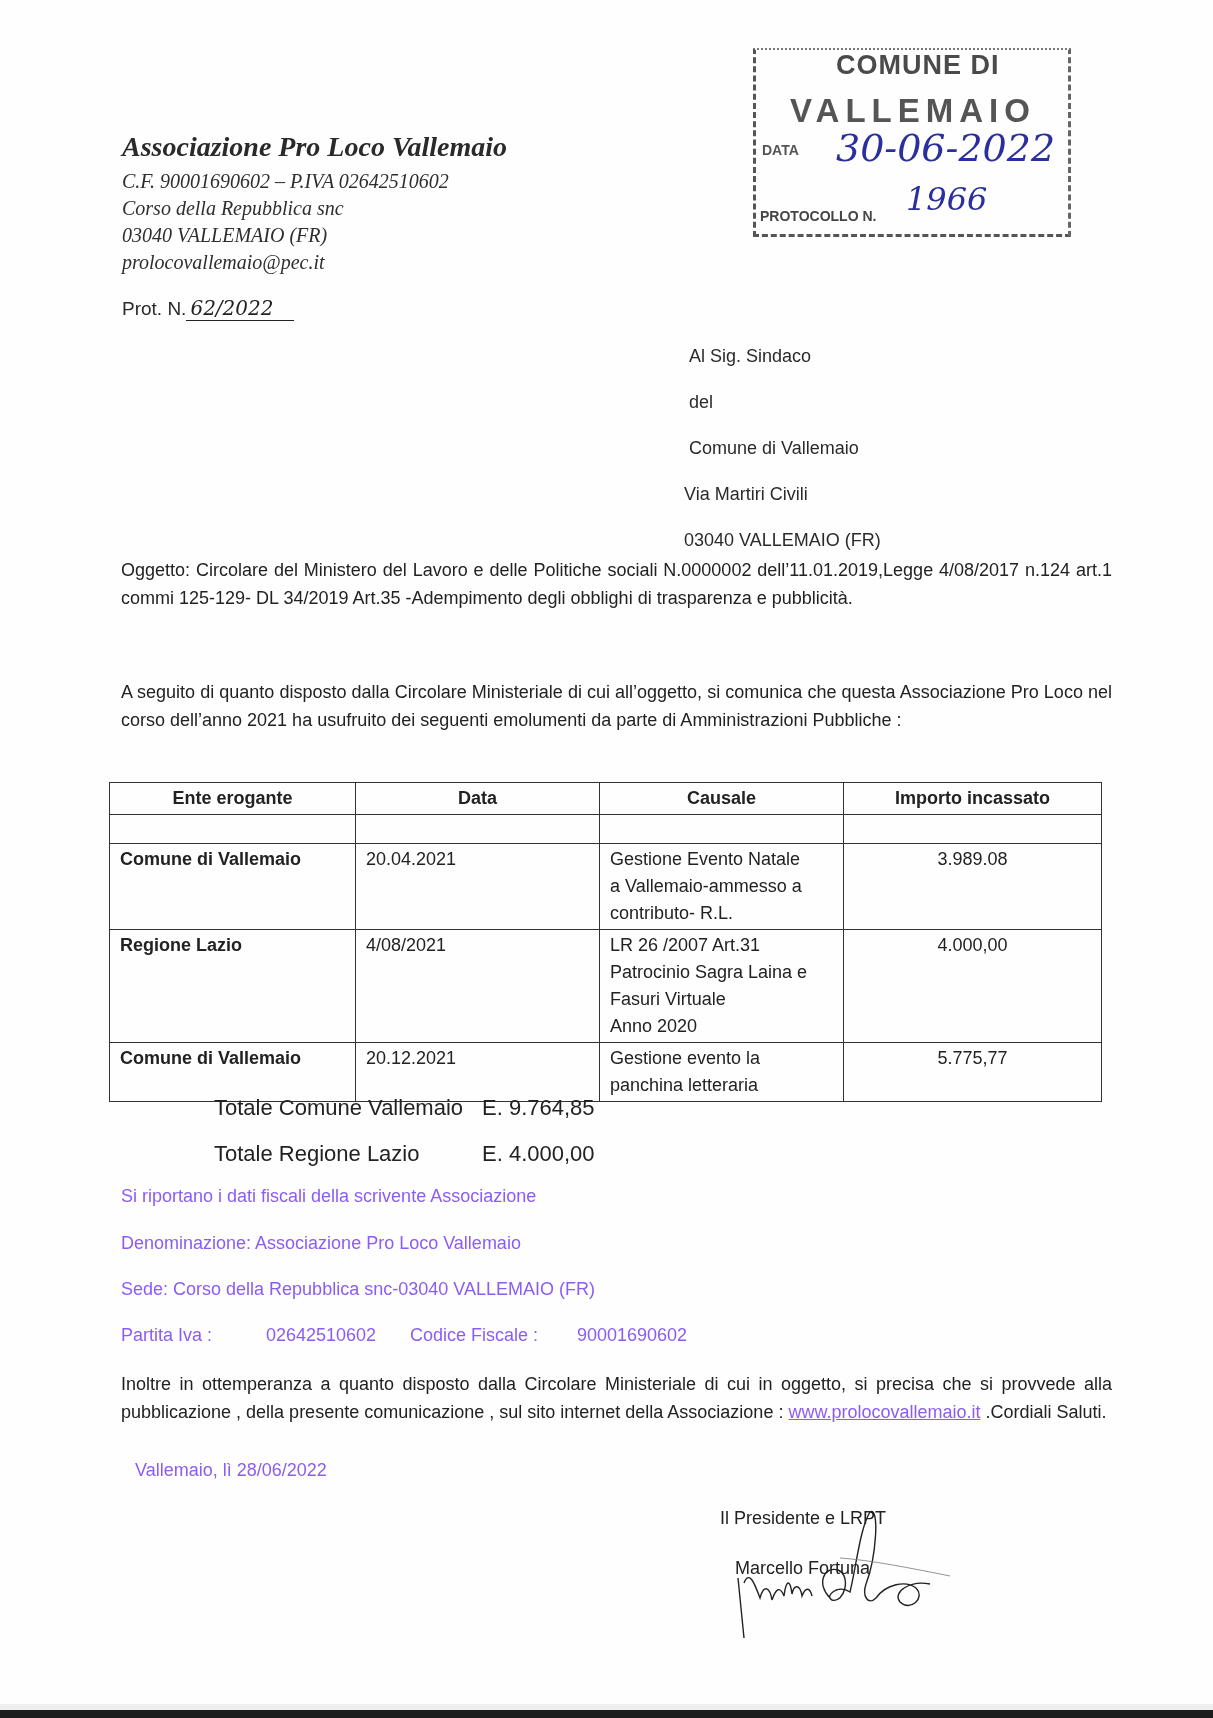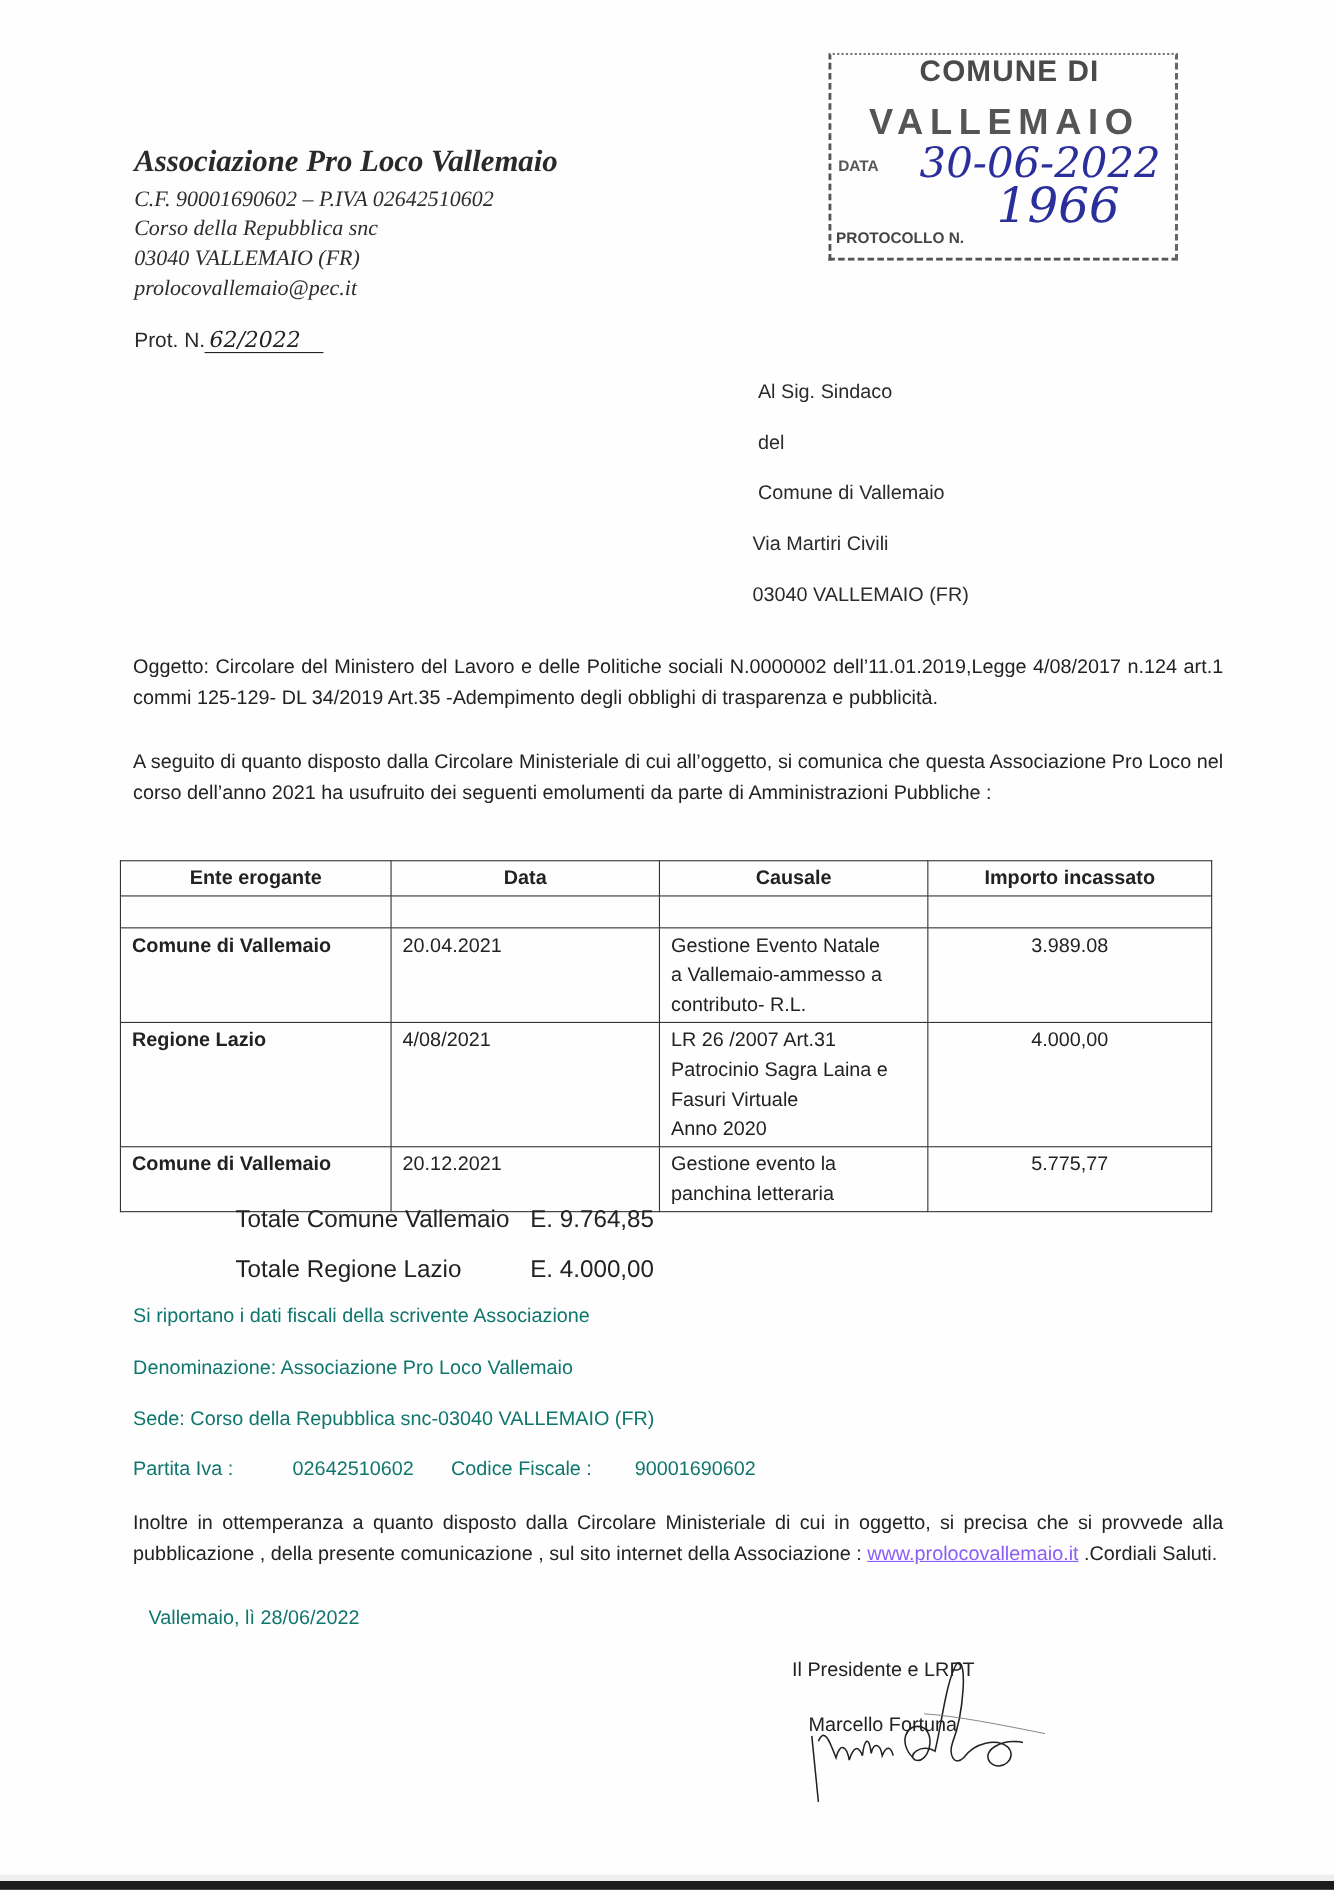--- a/index.html
+++ b/index.html
@@ -3,37 +3,37 @@
 <meta charset="utf-8">
 <style>
   html, body { margin: 0; padding: 0; }
   body {
     width: 1213px; height: 1718px; position: relative; overflow: hidden;
     background: #fefefe; color: #1f1f1f;
     font-family: "Liberation Sans", "DejaVu Sans", sans-serif;
   }
   .abs { position: absolute; }
   .serif-it { font-family: "Liberation Serif", "DejaVu Serif", serif; font-style: italic; }
-  .sans { font-family: "Liberation Sans", "DejaVu Sans", sans-serif; font-size: 18px; color: #0f766e; }
+  .sans { font-family: "Liberation Sans", "DejaVu Sans", sans-serif; font-size: 18px; color: #8b5cf6; }
   .hand { font-family: "DejaVu Serif", "Liberation Serif", serif; font-style: italic; color: #2b2f9c; }
 
   
   #org-name { left: 122px; top: 131px; font-size: 28px; color: #2a2a2a; font-weight: bold; }
   .lh-line { left: 122px; font-size: 20px; color: #2e2e2e; }
 
   
   #prot { left: 122px; top: 296px; font-size: 19px; color: #2a2a2a; }
   #prot .hand-val { display: inline-block; min-width: 100px; border-bottom: 1.5px solid #222; font-size: 20px; color: #222; padding: 0 4px; }
 
   
   #stamp { left: 753px; top: 48px; width: 312px; height: 184px; border-left: 3px dashed #555; border-bottom: 3px dashed #555; border-top: 2px dotted #777; border-right: 3px dashed #666; }
   #stamp .st1 { position: absolute; left: 80px; top: 0; font-size: 27px; font-weight: bold; color: #4a4a4a; letter-spacing: 1px; }
   #stamp .st2 { position: absolute; left: 34px; top: 42px; font-size: 33px; font-weight: bold; color: #555; letter-spacing: 6px; }
   #stamp .st-date { position: absolute; left: 80px; top: 76px; font-size: 38px; }
-  #stamp .st-num { position: absolute; left: 150px; top: 112px; font-size: 44px; }
+  #stamp .st-num { position: absolute; left: 150px; top: 130px; font-size: 32px; }
   #stamp .st-pre1 { position: absolute; left: 6px; top: 92px; font-size: 14px; color: #555; font-weight: bold; }
   #stamp .st-pre2 { position: absolute; left: 4px; top: 158px; font-size: 14px; color: #444; font-weight: bold; }
 
   
   .addr { left: 689px; font-size: 18px; color: #2a2a2a; }
 
   
   .para { left: 121px; width: 991px; font-size: 18px; line-height: 28px; color: #222; text-align: justify; }
 
   
@@ -79,21 +79,21 @@
 <div id="prot" class="abs">
   <span>Prot. N.</span><span class="hand-val hand">62/2022</span>
 </div>
 
 <div class="abs addr" style="top:346px">Al Sig. Sindaco</div>
 <div class="abs addr" style="top:392px">del</div>
 <div class="abs addr" style="top:438px">Comune di Vallemaio</div>
 <div class="abs addr" style="top:484px;left:684px">Via Martiri Civili</div>
 <div class="abs addr" style="top:530px;left:684px">03040 VALLEMAIO (FR)</div>
 
-<div class="abs para" style="top:592px">Oggetto: Circolare del Ministero del Lavoro e delle Politiche sociali N.0000002 dell’11.01.2019,Legge 4/08/2017 n.124 art.1 commi 125-129- DL 34/2019 Art.35 -Adempimento degli obblighi di trasparenza e pubblicità.</div>
+<div class="abs para" style="top:556px">Oggetto: Circolare del Ministero del Lavoro e delle Politiche sociali N.0000002 dell’11.01.2019,Legge 4/08/2017 n.124 art.1 commi 125-129- DL 34/2019 Art.35 -Adempimento degli obblighi di trasparenza e pubblicità.</div>
 
 <div class="abs para" style="top:678px">A seguito di quanto disposto dalla Circolare Ministeriale di cui all’oggetto, si comunica che questa Associazione Pro Loco nel corso dell’anno 2021 ha usufruito dei seguenti emolumenti da parte di Amministrazioni Pubbliche :</div>
 
 <table id="grants" class="abs">
   <thead>
     <tr>
       <th>Ente erogante</th>
       <th>Data</th>
       <th>Causale</th>
       <th>Importo incassato</th>

